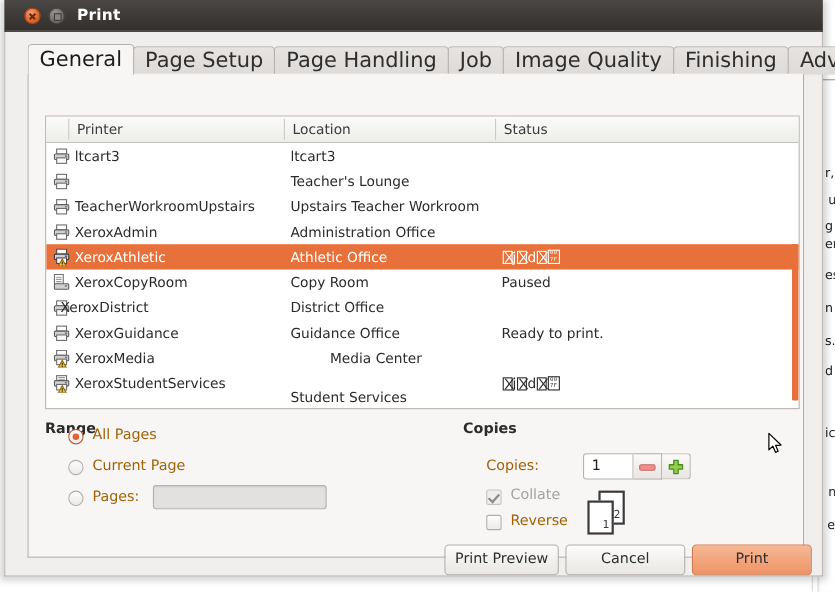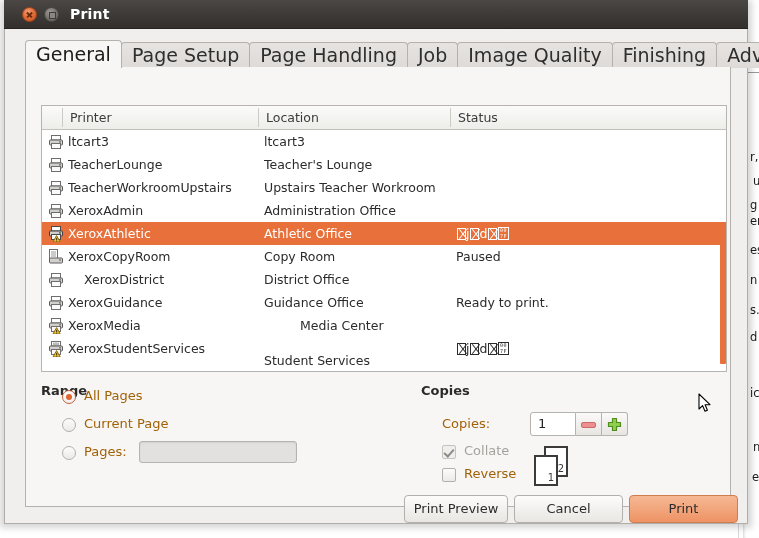--- a/index.html
+++ b/index.html
@@ -482,21 +482,20 @@
 
           <div class="row" style="top:23px;">
             <div class="picon">
               <svg width="16" height="16" viewBox="0 0 16 16">
                 <rect x="3.5" y="1.5" width="9" height="4.5" fill="#fdfdfd" stroke="#6e6e6e"></rect>
                 <rect x="1.5" y="6" width="13" height="5" rx="1" fill="#d2d0cd" stroke="#5d5d5d"></rect>
                 <rect x="3.5" y="9.5" width="9" height="5" fill="#fafafa" stroke="#6e6e6e"></rect>
                 <rect x="11" y="7.2" width="2" height="1.4" fill="#7a7a7a"></rect>
               </svg>
             </div>
-            <div class="cell" style="left:26px; width:190px;">TeacherLounge</div>
             <div class="cell" style="left:222px; width:186px;">Teacher's Lounge</div>
             <div class="cell" style="left:414px; width:264px;"></div>
           </div>
 
           <div class="row" style="top:46px;">
             <div class="picon">
               <svg width="16" height="16" viewBox="0 0 16 16">
                 <rect x="3.5" y="1.5" width="9" height="4.5" fill="#fdfdfd" stroke="#6e6e6e"></rect>
                 <rect x="1.5" y="6" width="13" height="5" rx="1" fill="#d2d0cd" stroke="#5d5d5d"></rect>
                 <rect x="3.5" y="9.5" width="9" height="5" fill="#fafafa" stroke="#6e6e6e"></rect>
@@ -559,21 +558,21 @@
 
           <div class="row" style="top:138px;">
             <div class="picon">
               <svg width="16" height="16" viewBox="0 0 16 16">
                 <rect x="3.5" y="1.5" width="9" height="4.5" fill="#fdfdfd" stroke="#6e6e6e"></rect>
                 <rect x="1.5" y="6" width="13" height="5" rx="1" fill="#d2d0cd" stroke="#5d5d5d"></rect>
                 <rect x="3.5" y="9.5" width="9" height="5" fill="#fafafa" stroke="#6e6e6e"></rect>
                 <rect x="11" y="7.2" width="2" height="1.4" fill="#7a7a7a"></rect>
               </svg>
             </div>
-            <div class="cell" style="left:42px; width:190px;">XeroxDistrict</div>
+            <div class="cell" style="left:13px; width:190px;">XeroxDistrict</div>
             <div class="cell" style="left:222px; width:186px;">District Office</div>
             <div class="cell" style="left:414px; width:264px;"></div>
           </div>
 
           <div class="row" style="top:161px;">
             <div class="picon">
               <svg width="16" height="16" viewBox="0 0 16 16">
                 <rect x="3.5" y="1.5" width="9" height="4.5" fill="#fdfdfd" stroke="#6e6e6e"></rect>
                 <rect x="1.5" y="6" width="13" height="5" rx="1" fill="#d2d0cd" stroke="#5d5d5d"></rect>
                 <rect x="3.5" y="9.5" width="9" height="5" fill="#fafafa" stroke="#6e6e6e"></rect>

